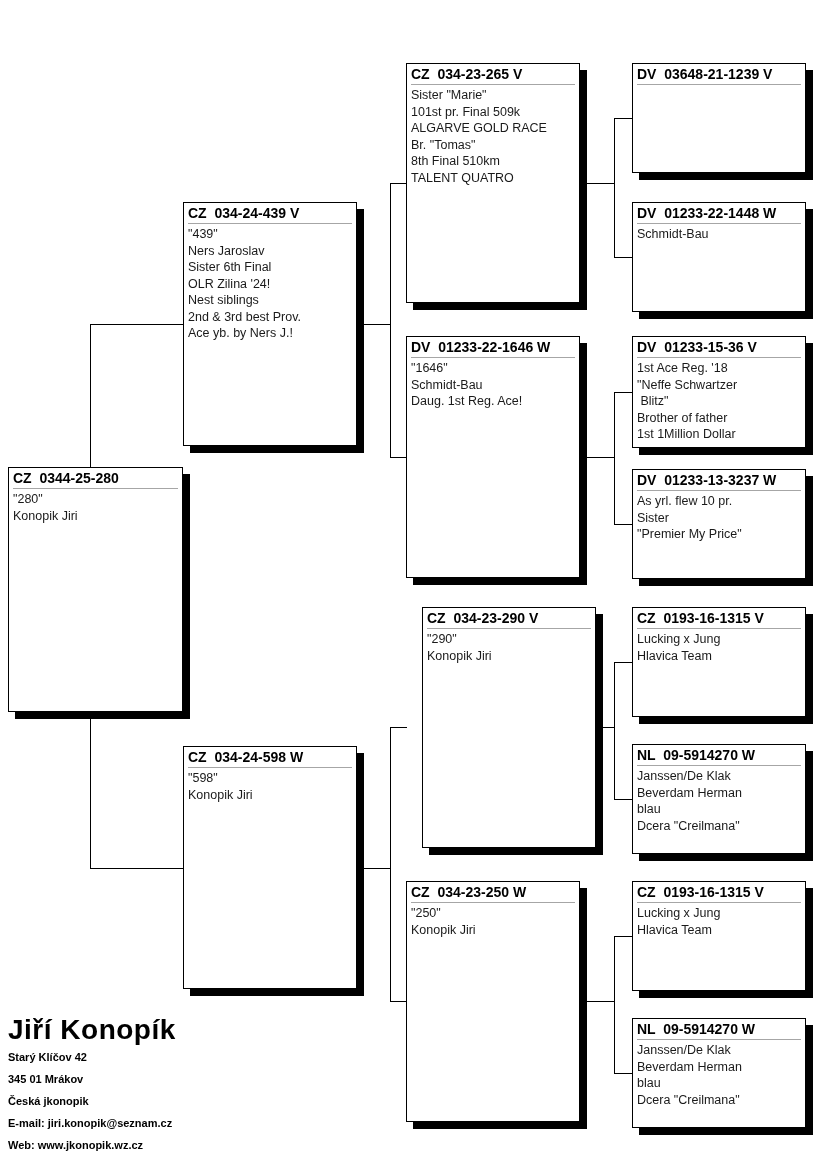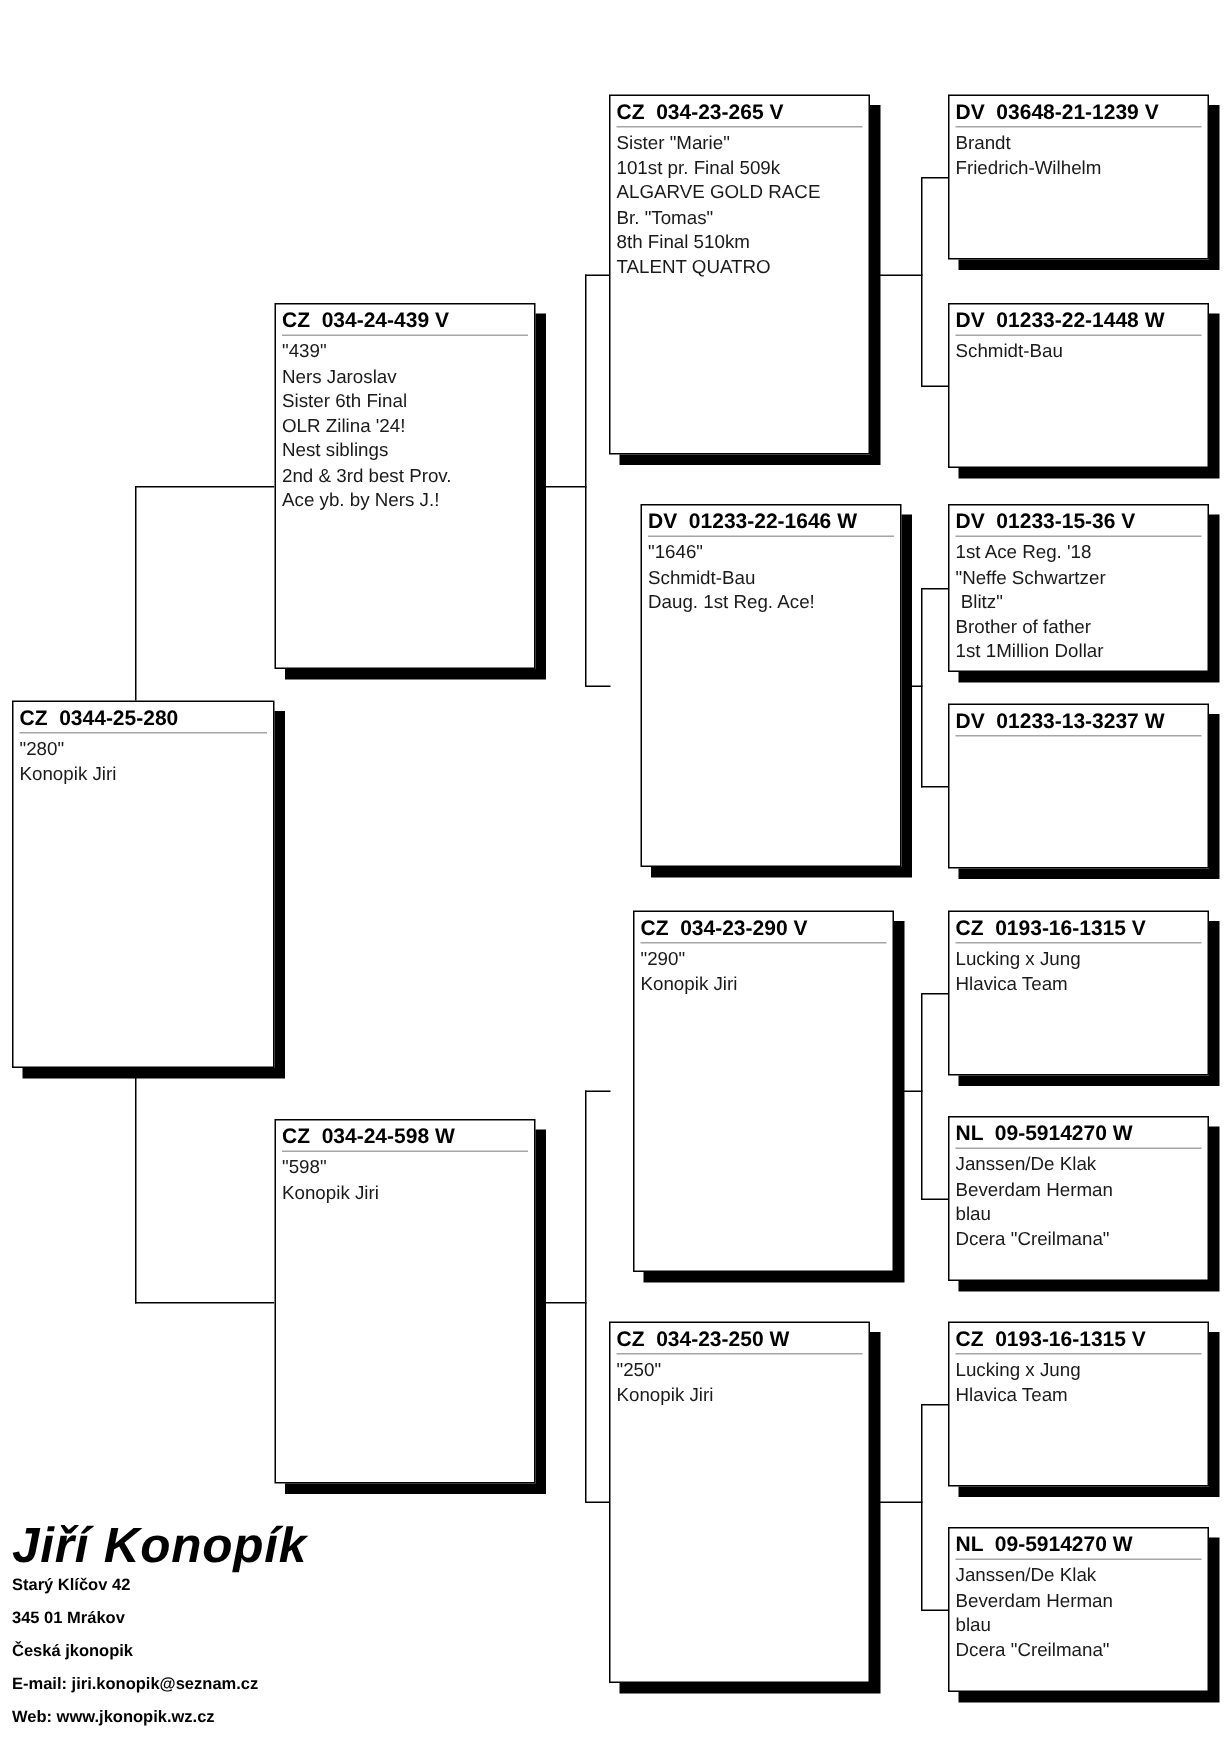--- a/index.html
+++ b/index.html
@@ -29,21 +29,21 @@
     padding-bottom:1px;
     margin-bottom:2px;
   }
   .box-line {
     font-size:12.5px;
     line-height:16.5px;
     white-space:pre;
     color:#1a1a1a;
   }
   .contact { position:absolute; left:8px; top:1013px; z-index:3; }
-  .contact-name { font-size:33px; font-weight:bold; line-height:33px; letter-spacing:0.5px;font-style:italic; }
+  .contact-name { font-size:28px; font-weight:bold; line-height:33px; letter-spacing:0.5px; }
   .contact-line { font-size:11px; font-weight:bold; line-height:22px; }
 </style>
 </head>
 <body>
 
 <div class="connector" style="left:90px;top:324px;width:93px;height:1px"></div>
 <div class="connector" style="left:90px;top:324px;width:1px;height:144px"></div>
 <div class="connector" style="left:90px;top:712px;width:1px;height:157px"></div>
 <div class="connector" style="left:90px;top:868px;width:93px;height:1px"></div>
 
@@ -109,21 +109,21 @@
   <div class="box-header">CZ  034-23-265 V</div>
   <div>
       <div class="box-line">Sister "Marie"</div>
       <div class="box-line">101st pr. Final 509k</div>
       <div class="box-line">ALGARVE GOLD RACE</div>
       <div class="box-line">Br. "Tomas"</div>
       <div class="box-line">8th Final 510km</div>
       <div class="box-line">TALENT QUATRO</div>
     </div>
 </div>
-<div class="box" style="left:427px;top:336px;width:174px;height:242px">
+<div class="box" style="left:406px;top:336px;width:174px;height:242px">
   <div class="box-header">DV  01233-22-1646 W</div>
   <div>
       <div class="box-line">"1646"</div>
       <div class="box-line">Schmidt-Bau</div>
       <div class="box-line">Daug. 1st Reg. Ace!</div>
     </div>
 </div>
 <div class="box" style="left:422px;top:607px;width:174px;height:241px">
   <div class="box-header">CZ  034-23-290 V</div>
   <div>
@@ -134,43 +134,44 @@
 <div class="box" style="left:406px;top:881px;width:174px;height:241px">
   <div class="box-header">CZ  034-23-250 W</div>
   <div>
       <div class="box-line">"250"</div>
       <div class="box-line">Konopik Jiri</div>
     </div>
 </div>
 
 <div class="box" style="left:632px;top:63px;width:174px;height:110px">
   <div class="box-header">DV  03648-21-1239 V</div>
-  <div>
-      <div class="box-line">Brandt</div>
-      <div class="box-line">Friedrich-Wilhelm</div>
-    </div>
 </div>
 <div class="box" style="left:632px;top:202px;width:174px;height:110px">
   <div class="box-header">DV  01233-22-1448 W</div>
   <div>
       <div class="box-line">Schmidt-Bau</div>
     </div>
 </div>
 <div class="box" style="left:632px;top:336px;width:174px;height:112px">
   <div class="box-header">DV  01233-15-36 V</div>
   <div>
       <div class="box-line">1st Ace Reg. '18</div>
       <div class="box-line">"Neffe Schwartzer</div>
       <div class="box-line"> Blitz"</div>
       <div class="box-line">Brother of father</div>
       <div class="box-line">1st 1Million Dollar</div>
     </div>
 </div>
 <div class="box" style="left:632px;top:469px;width:174px;height:110px">
   <div class="box-header">DV  01233-13-3237 W</div>
+  <div>
+      <div class="box-line">As yrl. flew 10 pr.</div>
+      <div class="box-line">Sister</div>
+      <div class="box-line">"Premier My Price"</div>
+    </div>
 </div>
 <div class="box" style="left:632px;top:607px;width:174px;height:110px">
   <div class="box-header">CZ  0193-16-1315 V</div>
   <div>
       <div class="box-line">Lucking x Jung</div>
       <div class="box-line">Hlavica Team</div>
     </div>
 </div>
 <div class="box" style="left:632px;top:744px;width:174px;height:110px">
   <div class="box-header">NL  09-5914270 W</div>

